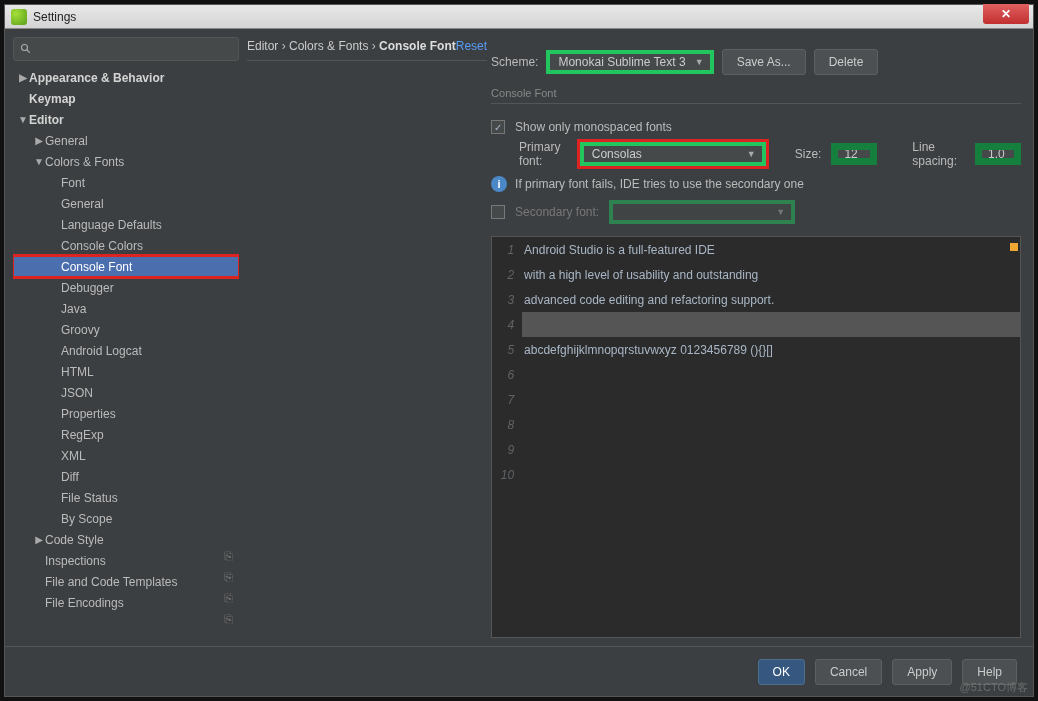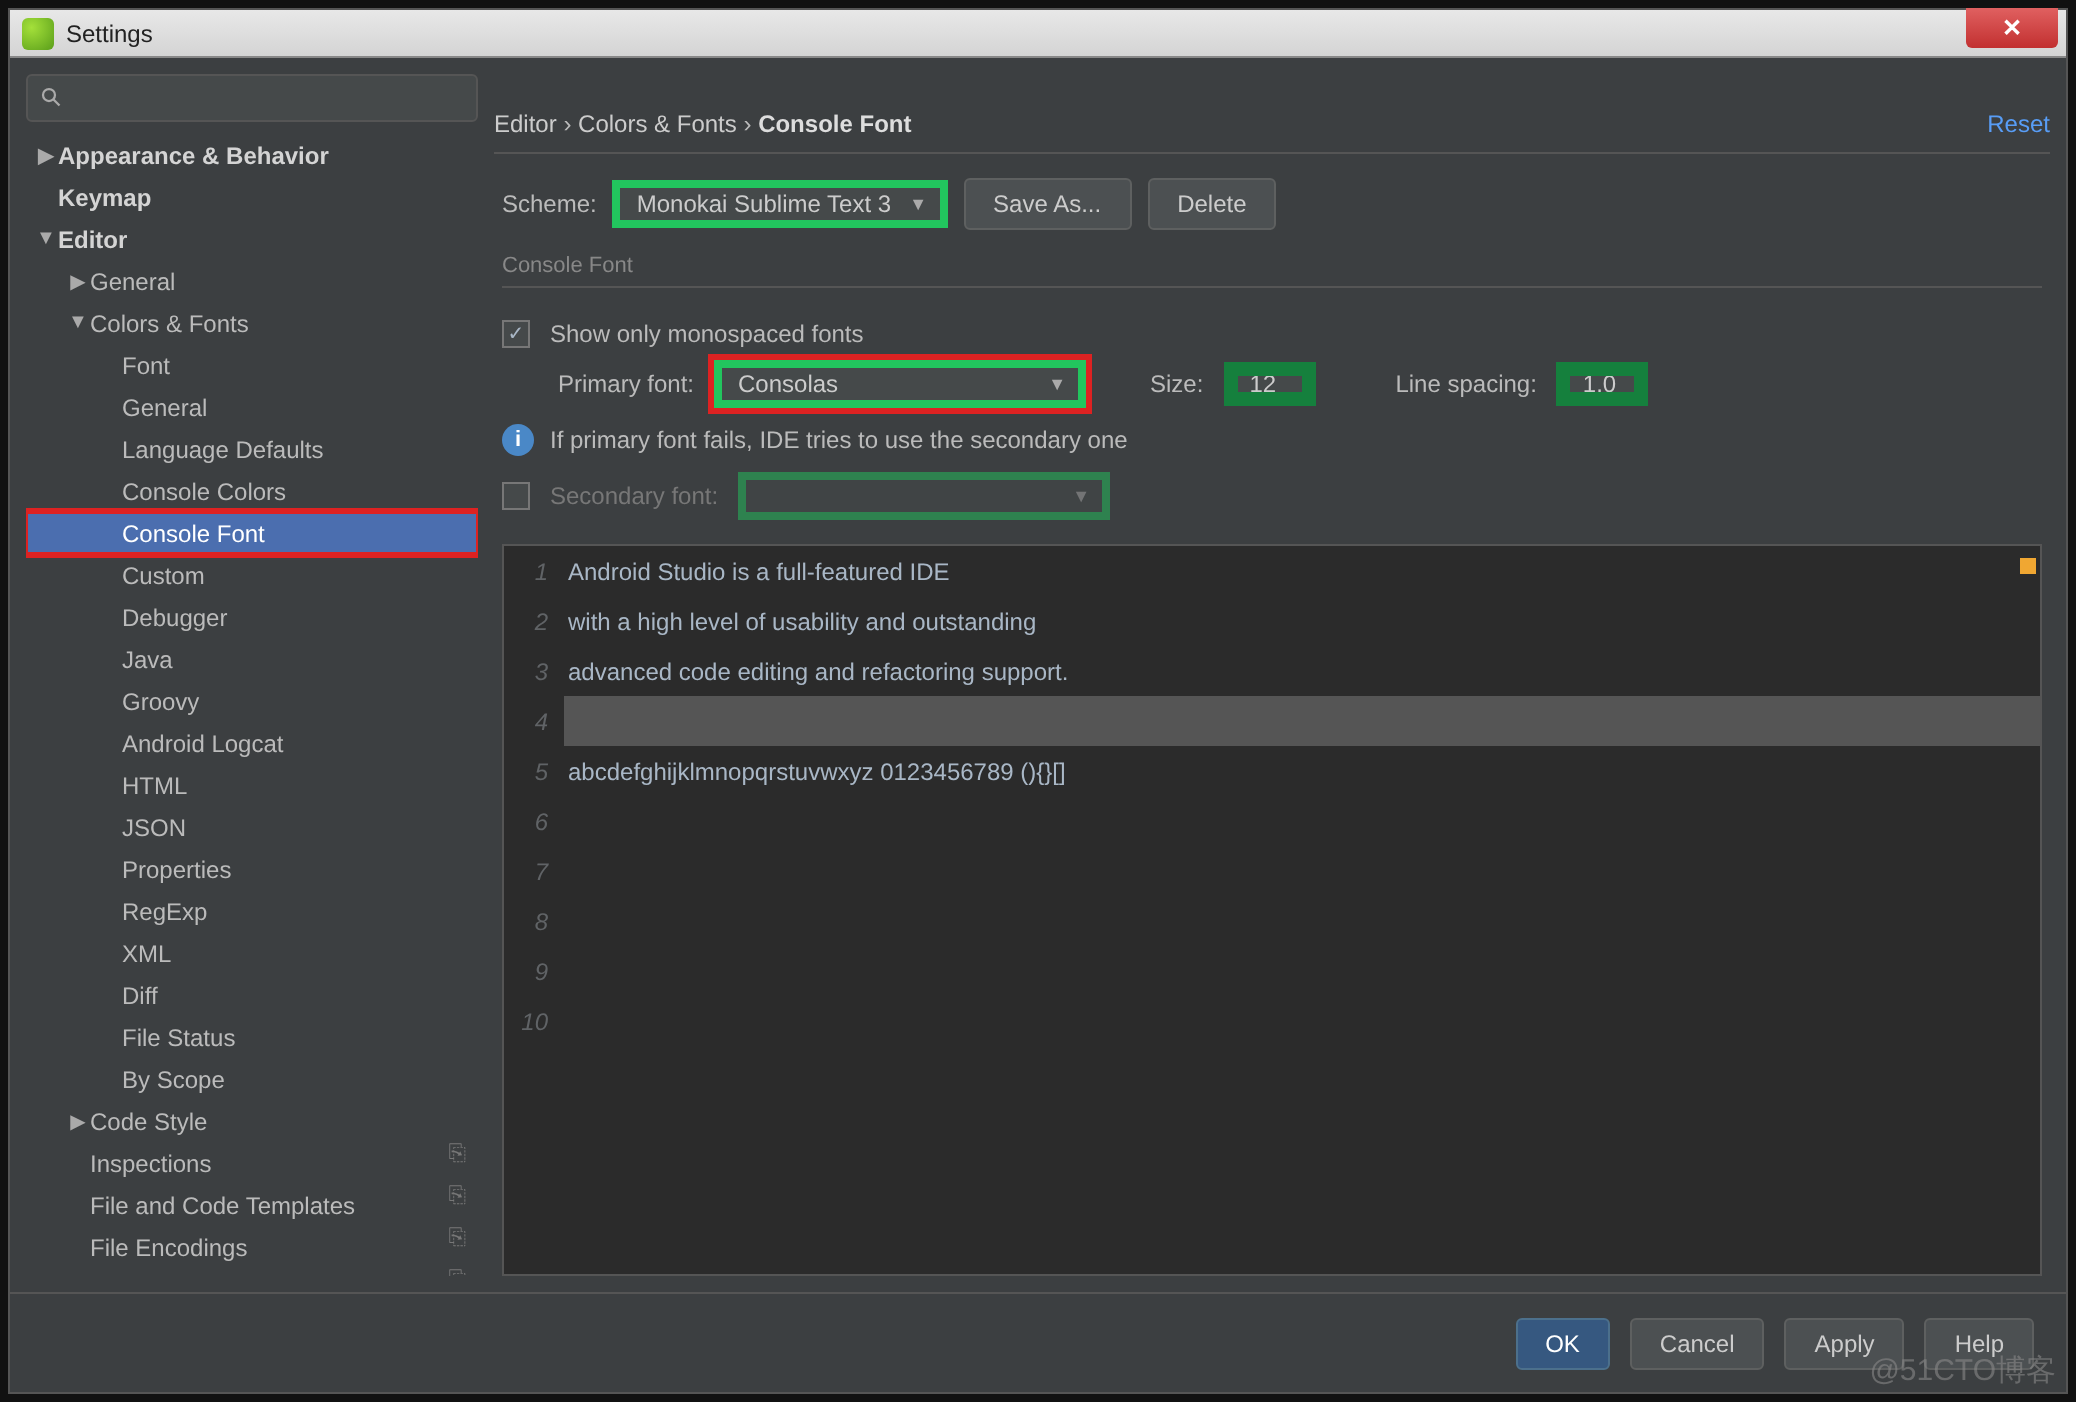--- a/index.html
+++ b/index.html
@@ -16,21 +16,21 @@
 .tree { flex:1; overflow:auto; margin-top:6px; color:#bbb; }
 .tree-item { display:flex; align-items:center; height:21px; padding-left:4px; cursor:pointer; }
 .tree-item.bold { font-weight:bold; color:#d4d4d4; }
 .tree-item.selected { background:#4b6eaf; color:#fff; }
 .tree-item .arrow { width:12px; display:inline-block; text-align:center; font-size:10px; color:#aaa; }
 .tree-item.red-box { outline:3px solid #d22; outline-offset:-1px; }
 .indent1 { padding-left:20px; }
 .indent2 { padding-left:36px; }
 .gear { position:absolute; right:6px; color:#777; font-size:11px; }
 .tree-item-wrap { position:relative; }
-.main { flex:1; display:flex; flex-direction:column; color:#bbb; overflow:hidden;margin-top:16px; }
+.main { flex:1; display:flex; flex-direction:row; color:#bbb; overflow:hidden; }
 .breadcrumb { height:24px; display:flex; align-items:center; justify-content:space-between; border-bottom:1px solid #555; padding-bottom:6px; }
 .breadcrumb .path span { color:#ccc; }
 .breadcrumb .path b { color:#ddd; font-weight:bold; }
 .reset { color:#589df6; cursor:pointer; }
 .scheme-row { display:flex; align-items:center; gap:8px; height:50px; }
 .select { background:#45494a; border:4px solid #22c55e; color:#ccc; height:24px; padding:0 24px 0 8px; position:relative; display:flex; align-items:center; min-width:160px; }
 .select .tri { position:absolute; right:6px; font-size:9px; color:#aaa; }
 .btn { background:#4c5052; border:1px solid #5e6060; color:#ccc; height:26px; padding:0 14px; cursor:pointer; border-radius:3px; display:flex; align-items:center; }
 .btn.primary { background:#365880; border-color:#4c708c; color:#fff; }
 .fieldset-label { color:#888; font-size:11px; }
@@ -43,21 +43,21 @@
 .info-row { display:flex; align-items:center; gap:8px; margin:8px 0; }
 .info-icon { width:16px; height:16px; border-radius:50%; background:#4a88c7; color:#fff; display:flex; align-items:center; justify-content:center; font-weight:bold; font-size:11px; }
 .preview { flex:1; background:#2b2b2b; border:1px solid #555; margin-top:6px; font-family: Consolas, monospace; font-size:13px; overflow:auto; position:relative; }
 .preview-line { display:flex; height:25px; align-items:center; }
 .gutter { width:30px; text-align:right; padding-right:8px; color:#606366; font-style:italic; }
 .code { color:#a9b7c6; white-space:pre; }
 .preview-line.hl .code-wrap { background:#555; flex:1; }
 .code-wrap { display:flex; align-items:center; height:100%; padding-left:2px; }
 .marker { position:absolute; right:2px; top:6px; width:8px; height:8px; background:#f0a732; }
 .footer { height:50px; border-top:1px solid #555; display:flex; align-items:center; justify-content:flex-end; gap:10px; padding:0 16px; background:#3c3f41; }
-.watermark { position:absolute; right:10px; bottom:6px; color:#888; font-size:15px; opacity:.6; }
+.watermark { position:absolute; right:10px; bottom:6px; color:#888; font-size:11px; opacity:.6; }
 .content-scroll { flex:1; display:flex; flex-direction:column; overflow:hidden; padding:0 4px; }
 </style>
 </head>
 <body>
 
 <div class="window">
   <div class="titlebar">
     <div class="icon"></div>
     <div class="title">Settings</div>
     <div class="close-btn">✕</div>
@@ -127,26 +127,20 @@
           </div>
           <div class="tree-item-wrap">
             <div class="tree-item indent2 selected red-box">
               <span class="arrow"></span>
               <span>Console Font</span>
             </div>
           </div>
           <div class="tree-item-wrap">
             <div class="tree-item indent2">
               <span class="arrow"></span>
-              <span>Custom</span>
-            </div>
-          </div>
-          <div class="tree-item-wrap">
-            <div class="tree-item indent2">
-              <span class="arrow"></span>
               <span>Debugger</span>
             </div>
           </div>
           <div class="tree-item-wrap">
             <div class="tree-item indent2">
               <span class="arrow"></span>
               <span>Java</span>
             </div>
           </div>
           <div class="tree-item-wrap">

